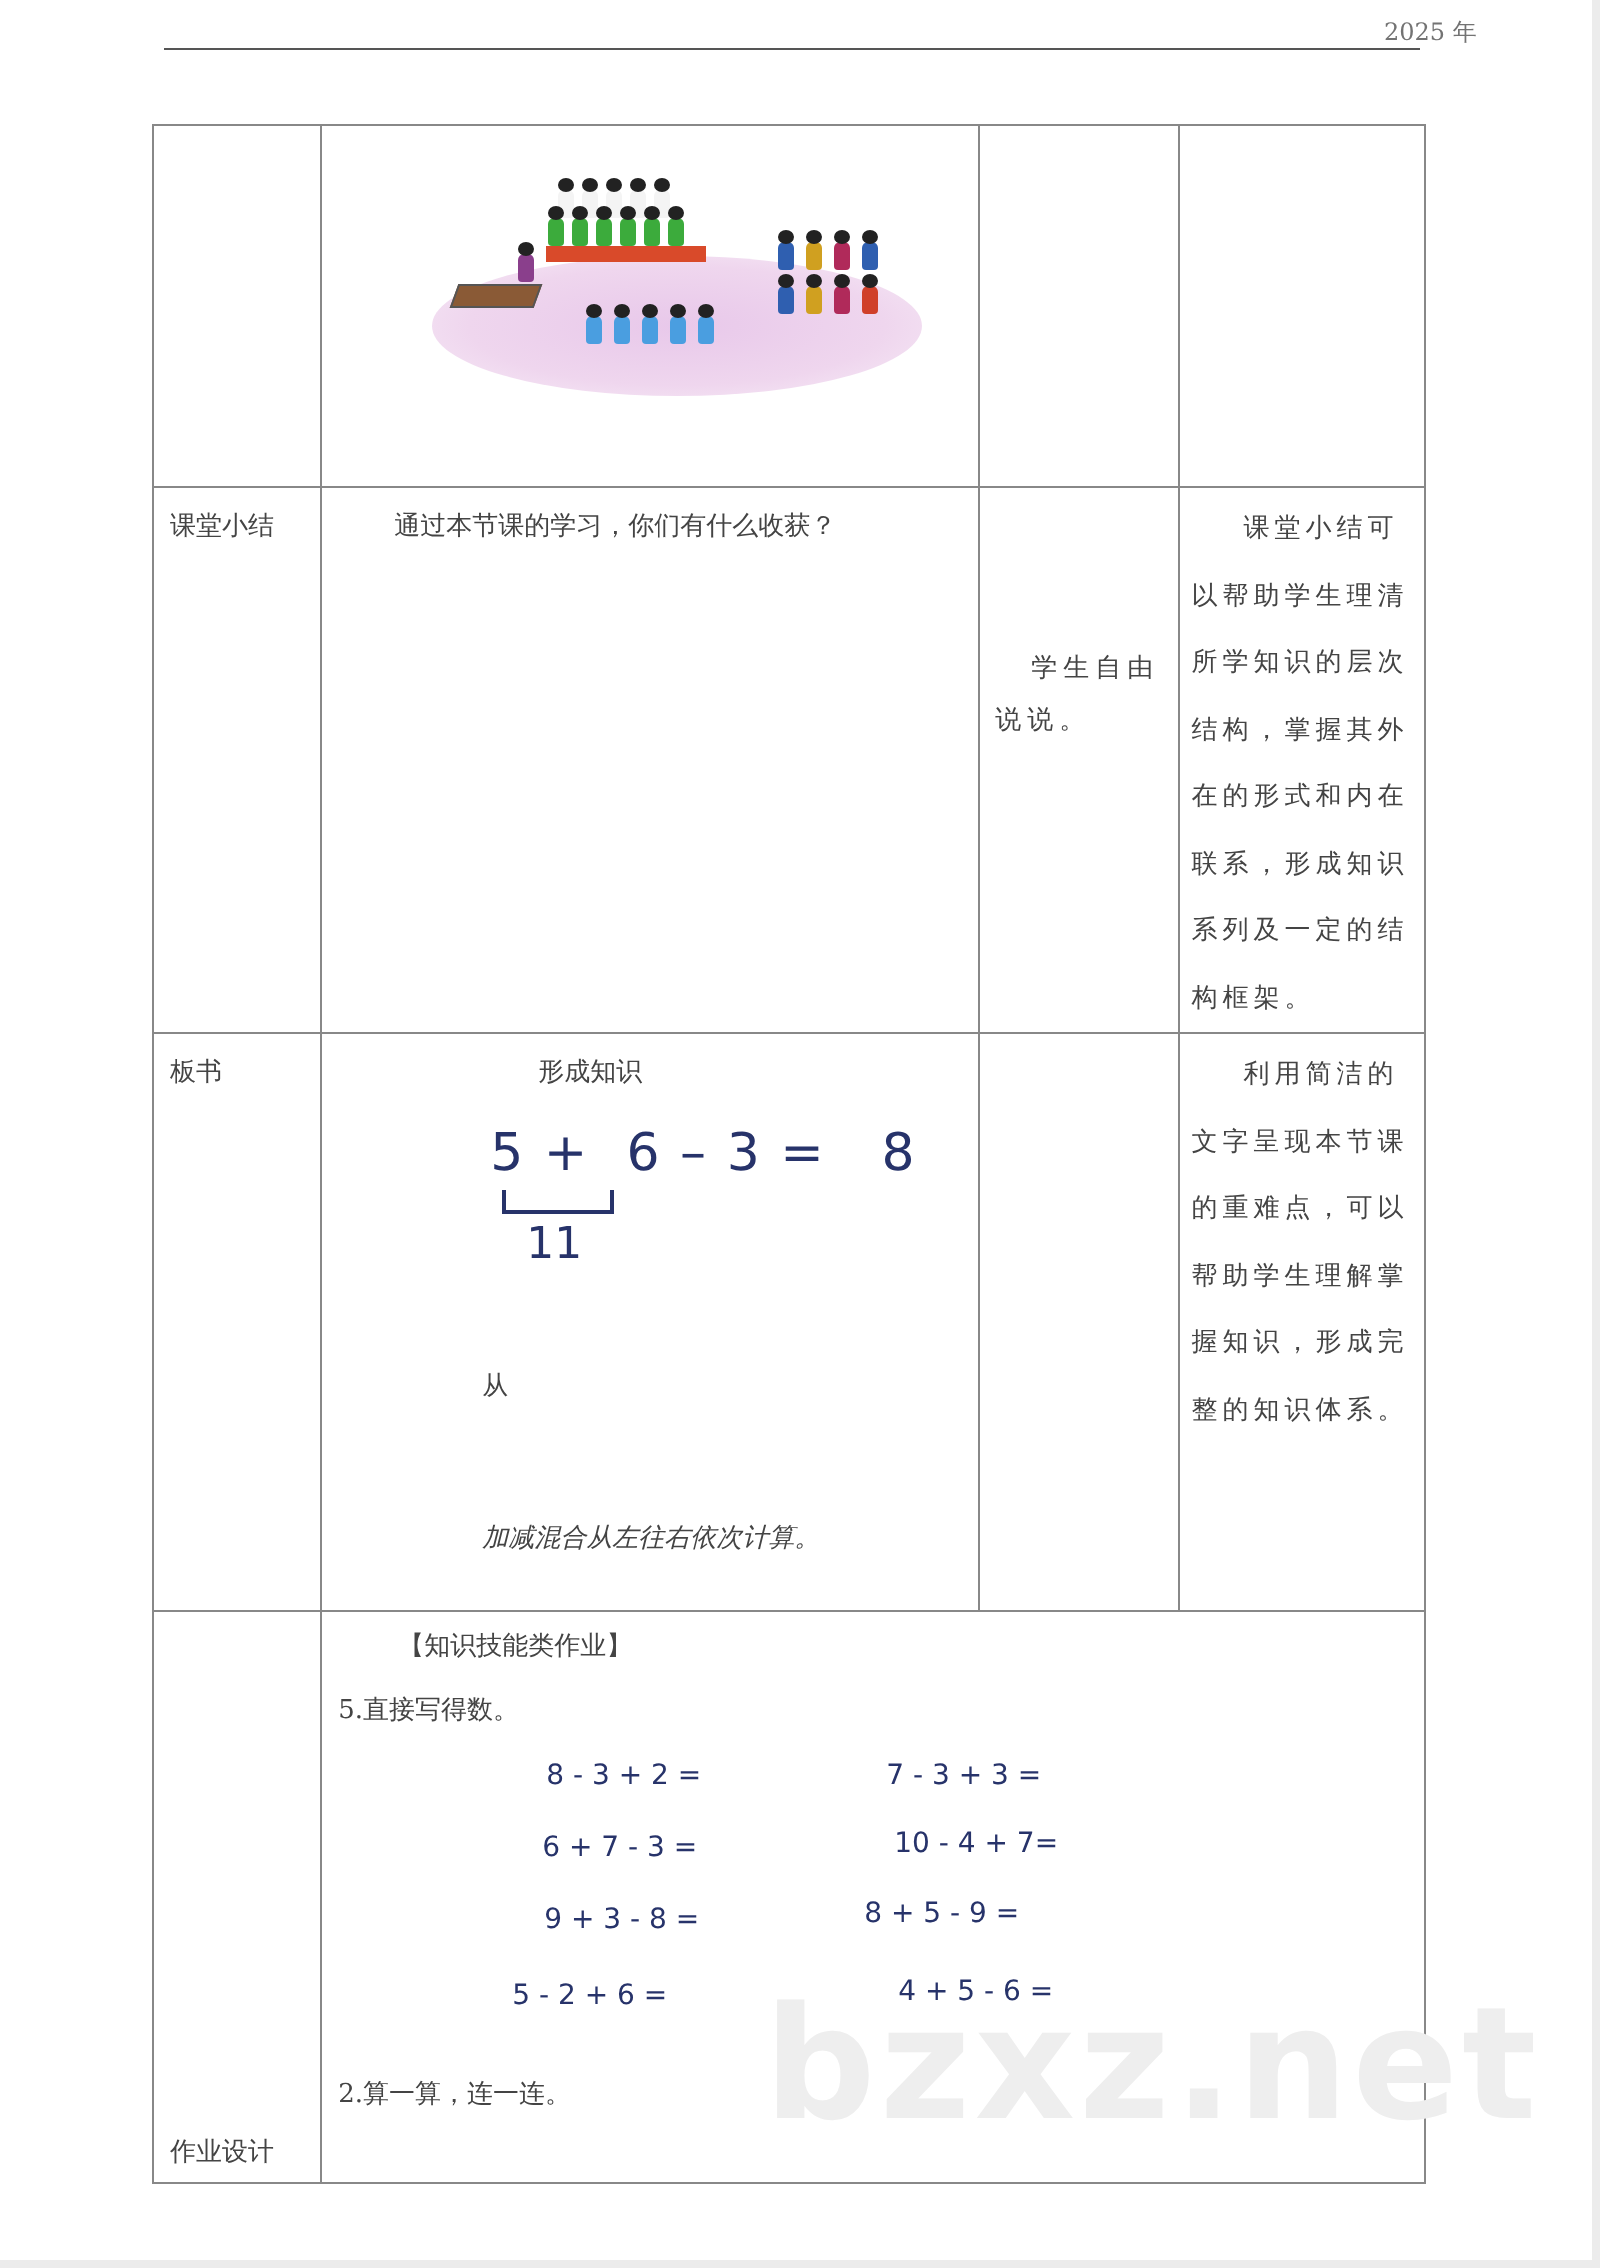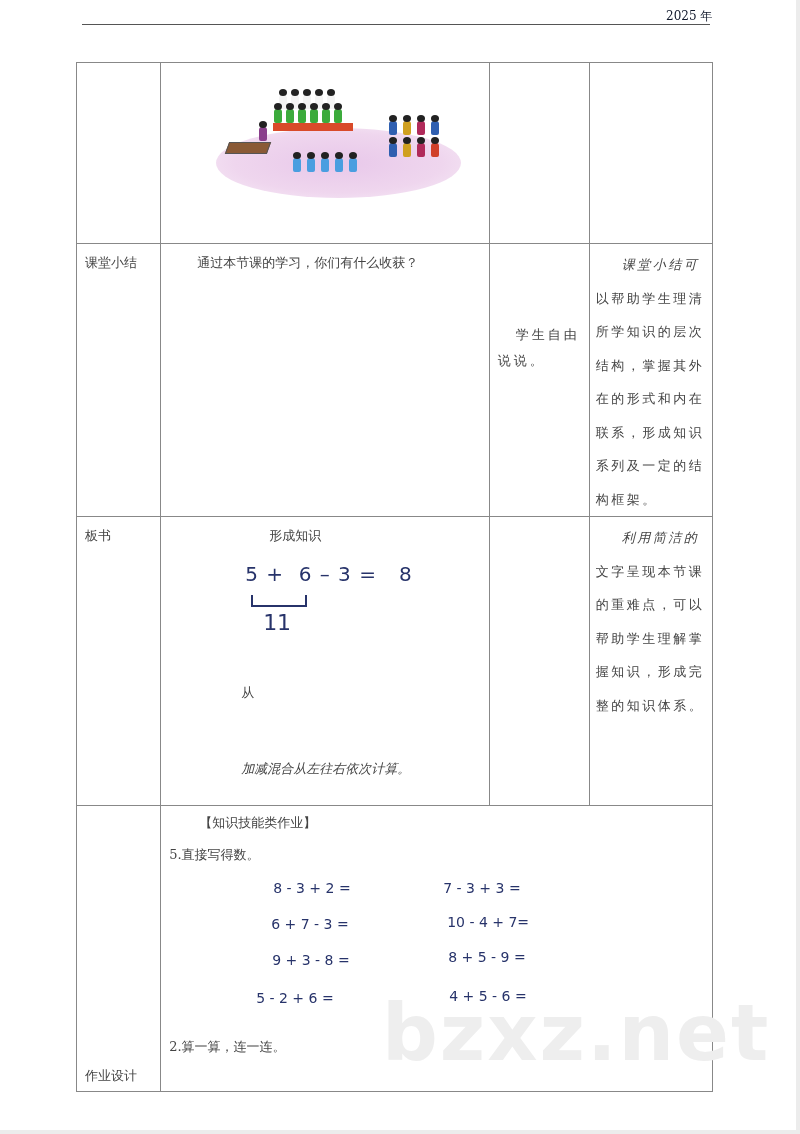--- a/index.html
+++ b/index.html
@@ -2,47 +2,47 @@
 <html><head>
 <meta charset="utf-8">
 <style>
   html, body { margin: 0; padding: 0; }
   body {
     width: 800px; height: 1134px; background: #ffffff; position: relative; overflow: hidden;
     font-family: "DejaVu Serif", "Liberation Serif", serif; color: #333;
   }
   .page-edge-right { position: absolute; right: 0; top: 0; width: 4px; height: 1134px; background: #ececec; }
   .page-edge-bottom { position: absolute; left: 0; bottom: 0; width: 800px; height: 4px; background: #ececec; }
-  .header-year { position: absolute; left: 666px; top: 8px; font-size: 12px; color: #0f172a; }
+  .header-year { position: absolute; left: 692px; top: 8px; font-size: 12px; color: #737373; }
   .header-rule { position: absolute; left: 82px; top: 24px; width: 628px; height: 1px; background: #555; }
 
   table.lesson { position: absolute; left: 76px; top: 62px; width: 637px; border-collapse: collapse; table-layout: fixed; }
   table.lesson td { border: 1px solid #888; vertical-align: top; padding: 0; font-size: 13px; color: #444; }
   .col1 { width: 84px; } .col2 { width: 328px; } .col3 { width: 100px; } .col4 { width: 123px; }
 
   .label { padding: 10px 0 0 8px; }
 
   
   .illus { position: relative; height: 180px; }
   .stage { position: absolute; left: 55px; top: 65px; width: 245px; height: 70px; border-radius: 50%;
            background: radial-gradient(ellipse at center, #e8c8ea 0%, #efd6ee 60%, #f8eef8 100%); }
   .kid { position: absolute; width: 8px; height: 14px; border-radius: 3px 3px 2px 2px; }
   .kid::before { content: ""; position: absolute; left: 0; top: -6px; width: 8px; height: 7px; border-radius: 50%; background: #222; }
   .piano { position: absolute; left: 66px; top: 79px; width: 40px; height: 10px; background: #8a5a36; border: 1px solid #555; transform: skewX(-20deg); }
 
   .summary-q { padding: 10px 0 0 36px; }
   .student { padding-top: 78px; padding-left: 8px; line-height: 26px; letter-spacing: 3px; }
   .student .indent { padding-left: 18px; }
   .purpose { padding: 4px 6px 0 6px; line-height: 33.5px; letter-spacing: 2.5px; text-align: justify; }
-  .purpose .indent { padding-left: 26px; font-style: italic; }
+  .purpose .indent { padding-left: 26px; }
 
   .board { position: relative; height: 288px; }
   .board-title { position: absolute; left: 108px; top: 10px; }
   .math { font-family: "DejaVu Sans", "Liberation Sans", sans-serif; color: #27336a; }
-  .eq-main { position: absolute; left: 84px; top: 45px; font-size: 20px; letter-spacing: 1px; }
+  .eq-main { position: absolute; left: 84px; top: 45px; font-size: 26px; letter-spacing: 1px; }
   .bracket { position: absolute; left: 90px; top: 78px; width: 52px; height: 10px; border: 2px solid #27336a; border-top: none; }
   .eq-sub { position: absolute; left: 102px; top: 93px; font-size: 22px; }
   .from { position: absolute; left: 80px; top: 167px; }
   .rule-text { position: absolute; left: 80px; top: 243px; font-style: italic; }
 
   .hw { position: relative; height: 285px; }
   .hw-head { position: absolute; left: 38px; top: 8px; }
   .hw-q1 { position: absolute; left: 8px; top: 40px; }
   .drill { position: absolute; font-size: 14px; }
   .hw-q2 { position: absolute; left: 8px; top: 232px; }
@@ -170,21 +170,21 @@
     </td>
     <td colspan="3">
       <div class="hw">
         <div class="hw-head">【知识技能类作业】</div>
         <div class="hw-q1">5.直接写得数。</div>
         <div class="drill math" style="left:112px;top:74px">8 - 3 + 2 =</div>
         <div class="drill math" style="left:282px;top:74px">7 - 3  + 3 =</div>
         <div class="drill math" style="left:110px;top:110px">6 + 7 - 3 =</div>
         <div class="drill math" style="left:286px;top:108px">10 - 4 + 7=</div>
         <div class="drill math" style="left:111px;top:146px">9 + 3 - 8 =</div>
-        <div class="drill math" style="left:287px;top:143px">8 + 5 - 9 =</div>
+        <div class="drill math" style="left:271px;top:143px">8 + 5 - 9 =</div>
         <div class="drill math" style="left:95px;top:184px">5 - 2 + 6 =</div>
         <div class="drill math" style="left:288px;top:182px">4 + 5 - 6 =</div>
         <div class="hw-q2">2.算一算，连一连。</div>
       </div>
     </td>
   </tr>
 </tbody>
   </table>
 
 <div class="watermark">bzxz.net</div>

